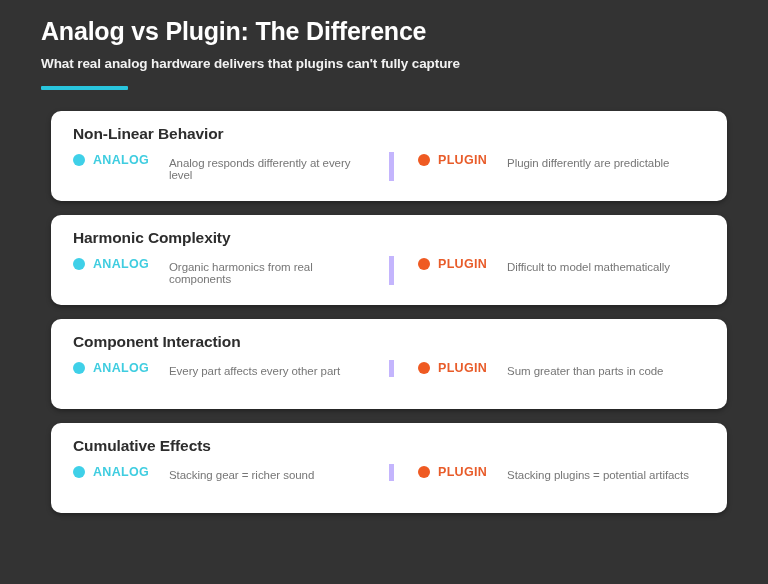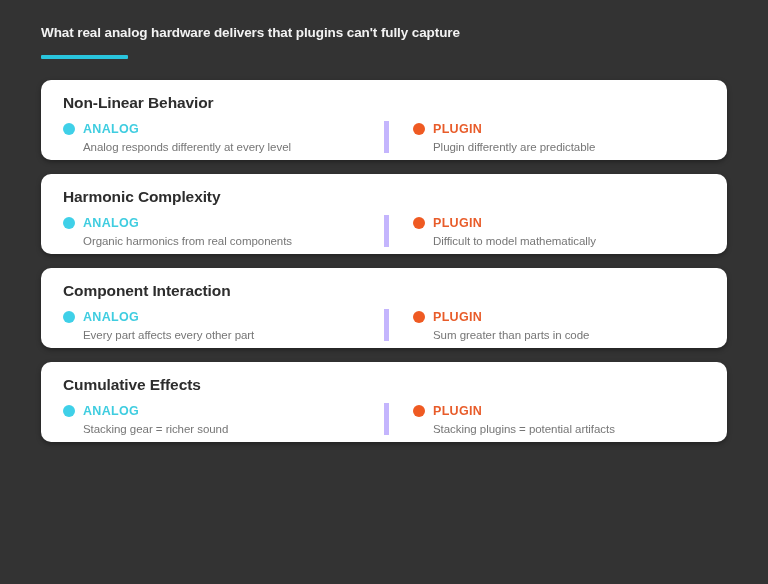--- a/index.html
+++ b/index.html
@@ -56,41 +56,41 @@
     flex-direction: column;
     gap: 14px;
   }
 
   .card {
     background: #ffffff;
     border-radius: 10px;
     box-shadow: 0 2px 5px rgba(0,0,0,0.35);
     padding: 14px 22px 18px 22px;
     box-sizing: border-box;
-    height: 80px;
+    height: 90px;
+    margin-left: 10px;
   }
 
   .card-title {
     font-size: 15.5px;
     font-weight: bold;
     color: #2d2d2d;
     letter-spacing: -0.1px;
     margin: 0 0 9px 0;
   }
 
   .card-columns {
     display: flex;
     align-items: stretch;
   }
 
   .col {
     flex: 0 0 50%;
     box-sizing: border-box;
     display: flex;
-    flex-direction: column;
   }
   .col-analog {
     padding-right: 18px;
   }
   .col-plugin {
     padding-left: 24px;
     border-left: 5px solid #c4b5fd;
   }
 
   .col-head {
@@ -125,20 +125,21 @@
     margin-left: 20px;
     letter-spacing: -0.05px;
   }
 </style>
 </head>
 <body>
 
 <div class="page">
 
   <div class="header">
+    <h1 class="page-title">Analog vs Plugin: The Difference</h1>
     <p class="page-subtitle">What real analog hardware delivers that plugins can't fully capture</p>
     <div class="accent-bar"></div>
   </div>
 
   <div class="cards">
 
     <div class="card">
       <div class="card-title">Non-Linear Behavior</div>
       <div class="card-columns">
         <div class="col col-analog">

